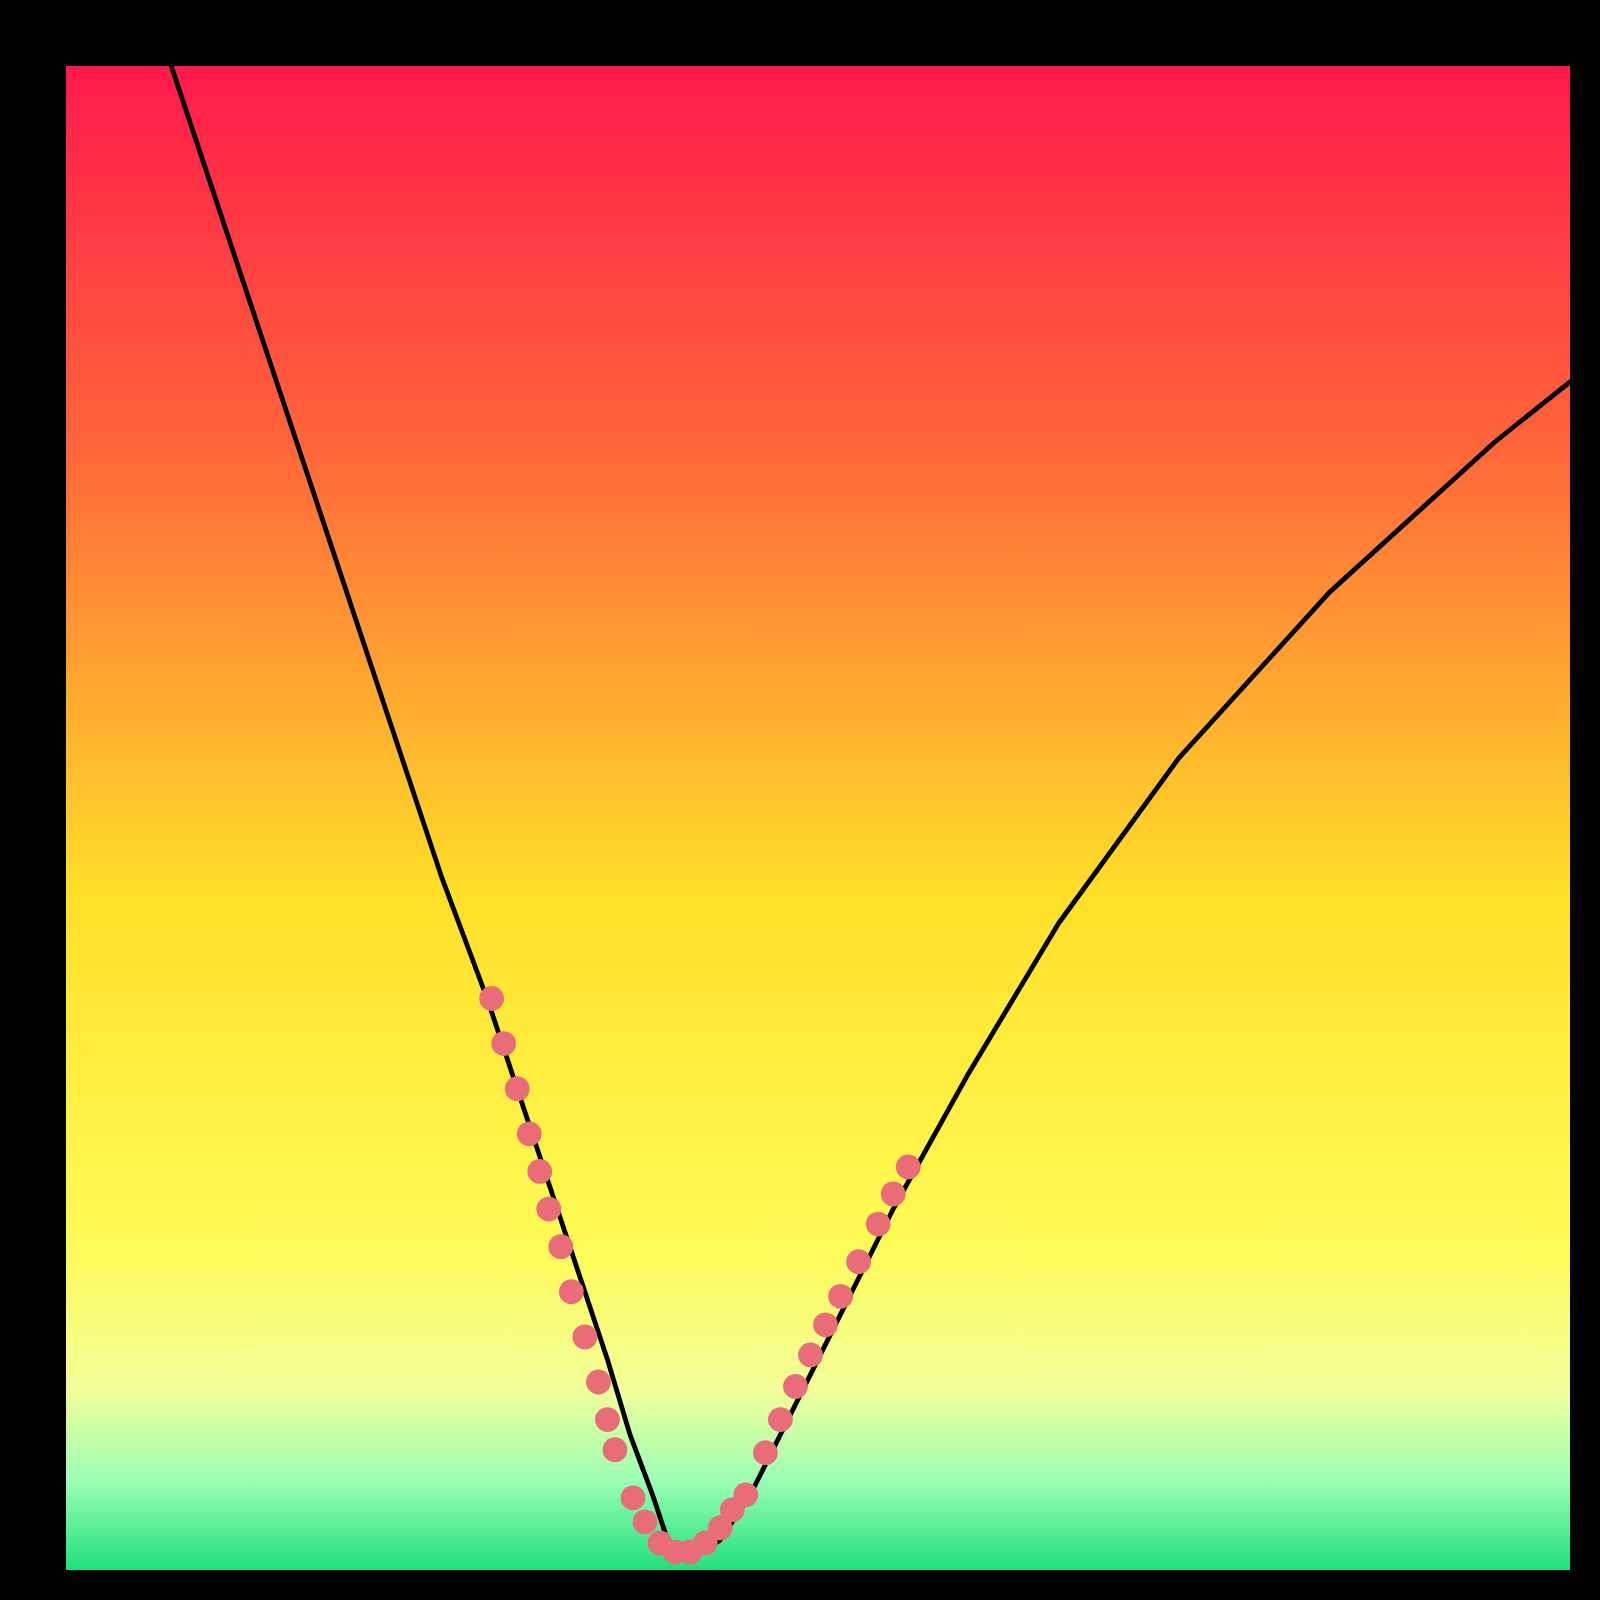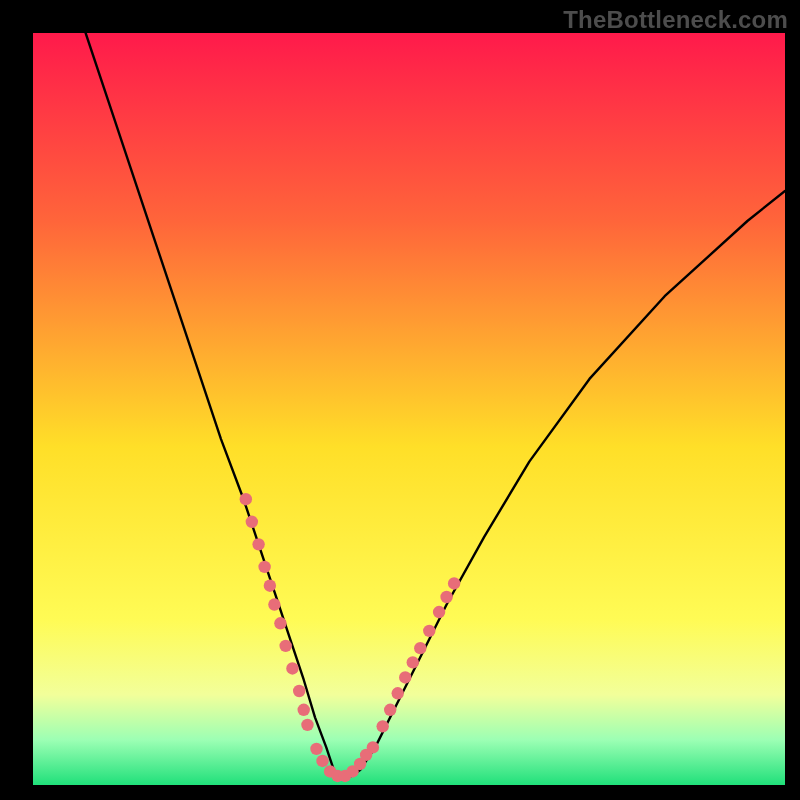--- a/index.html
+++ b/index.html
@@ -37,21 +37,20 @@
   svg {
     display: block;
     width: 100%;
     height: 100%;
   }
 </style>
 </head>
 <body>
 
 <div class="outer">
-  <div class="watermark">TheBottleneck.com</div>
   <div class="plot-area">
     <svg id="plot-svg" viewBox="0 0 752 752" preserveAspectRatio="none">
         <defs>
           <linearGradient id="bg-grad" x1="0" y1="0" x2="0" y2="1">
             <stop offset="0%" stop-color="#ff1a4b"></stop>
             <stop offset="25%" stop-color="#ff653a"></stop>
             <stop offset="55.00000000000001%" stop-color="#ffdf28"></stop>
             <stop offset="78%" stop-color="#fffb55"></stop>
             <stop offset="88%" stop-color="#f2ff9a"></stop>
             <stop offset="94%" stop-color="#9cffb4"></stop>

